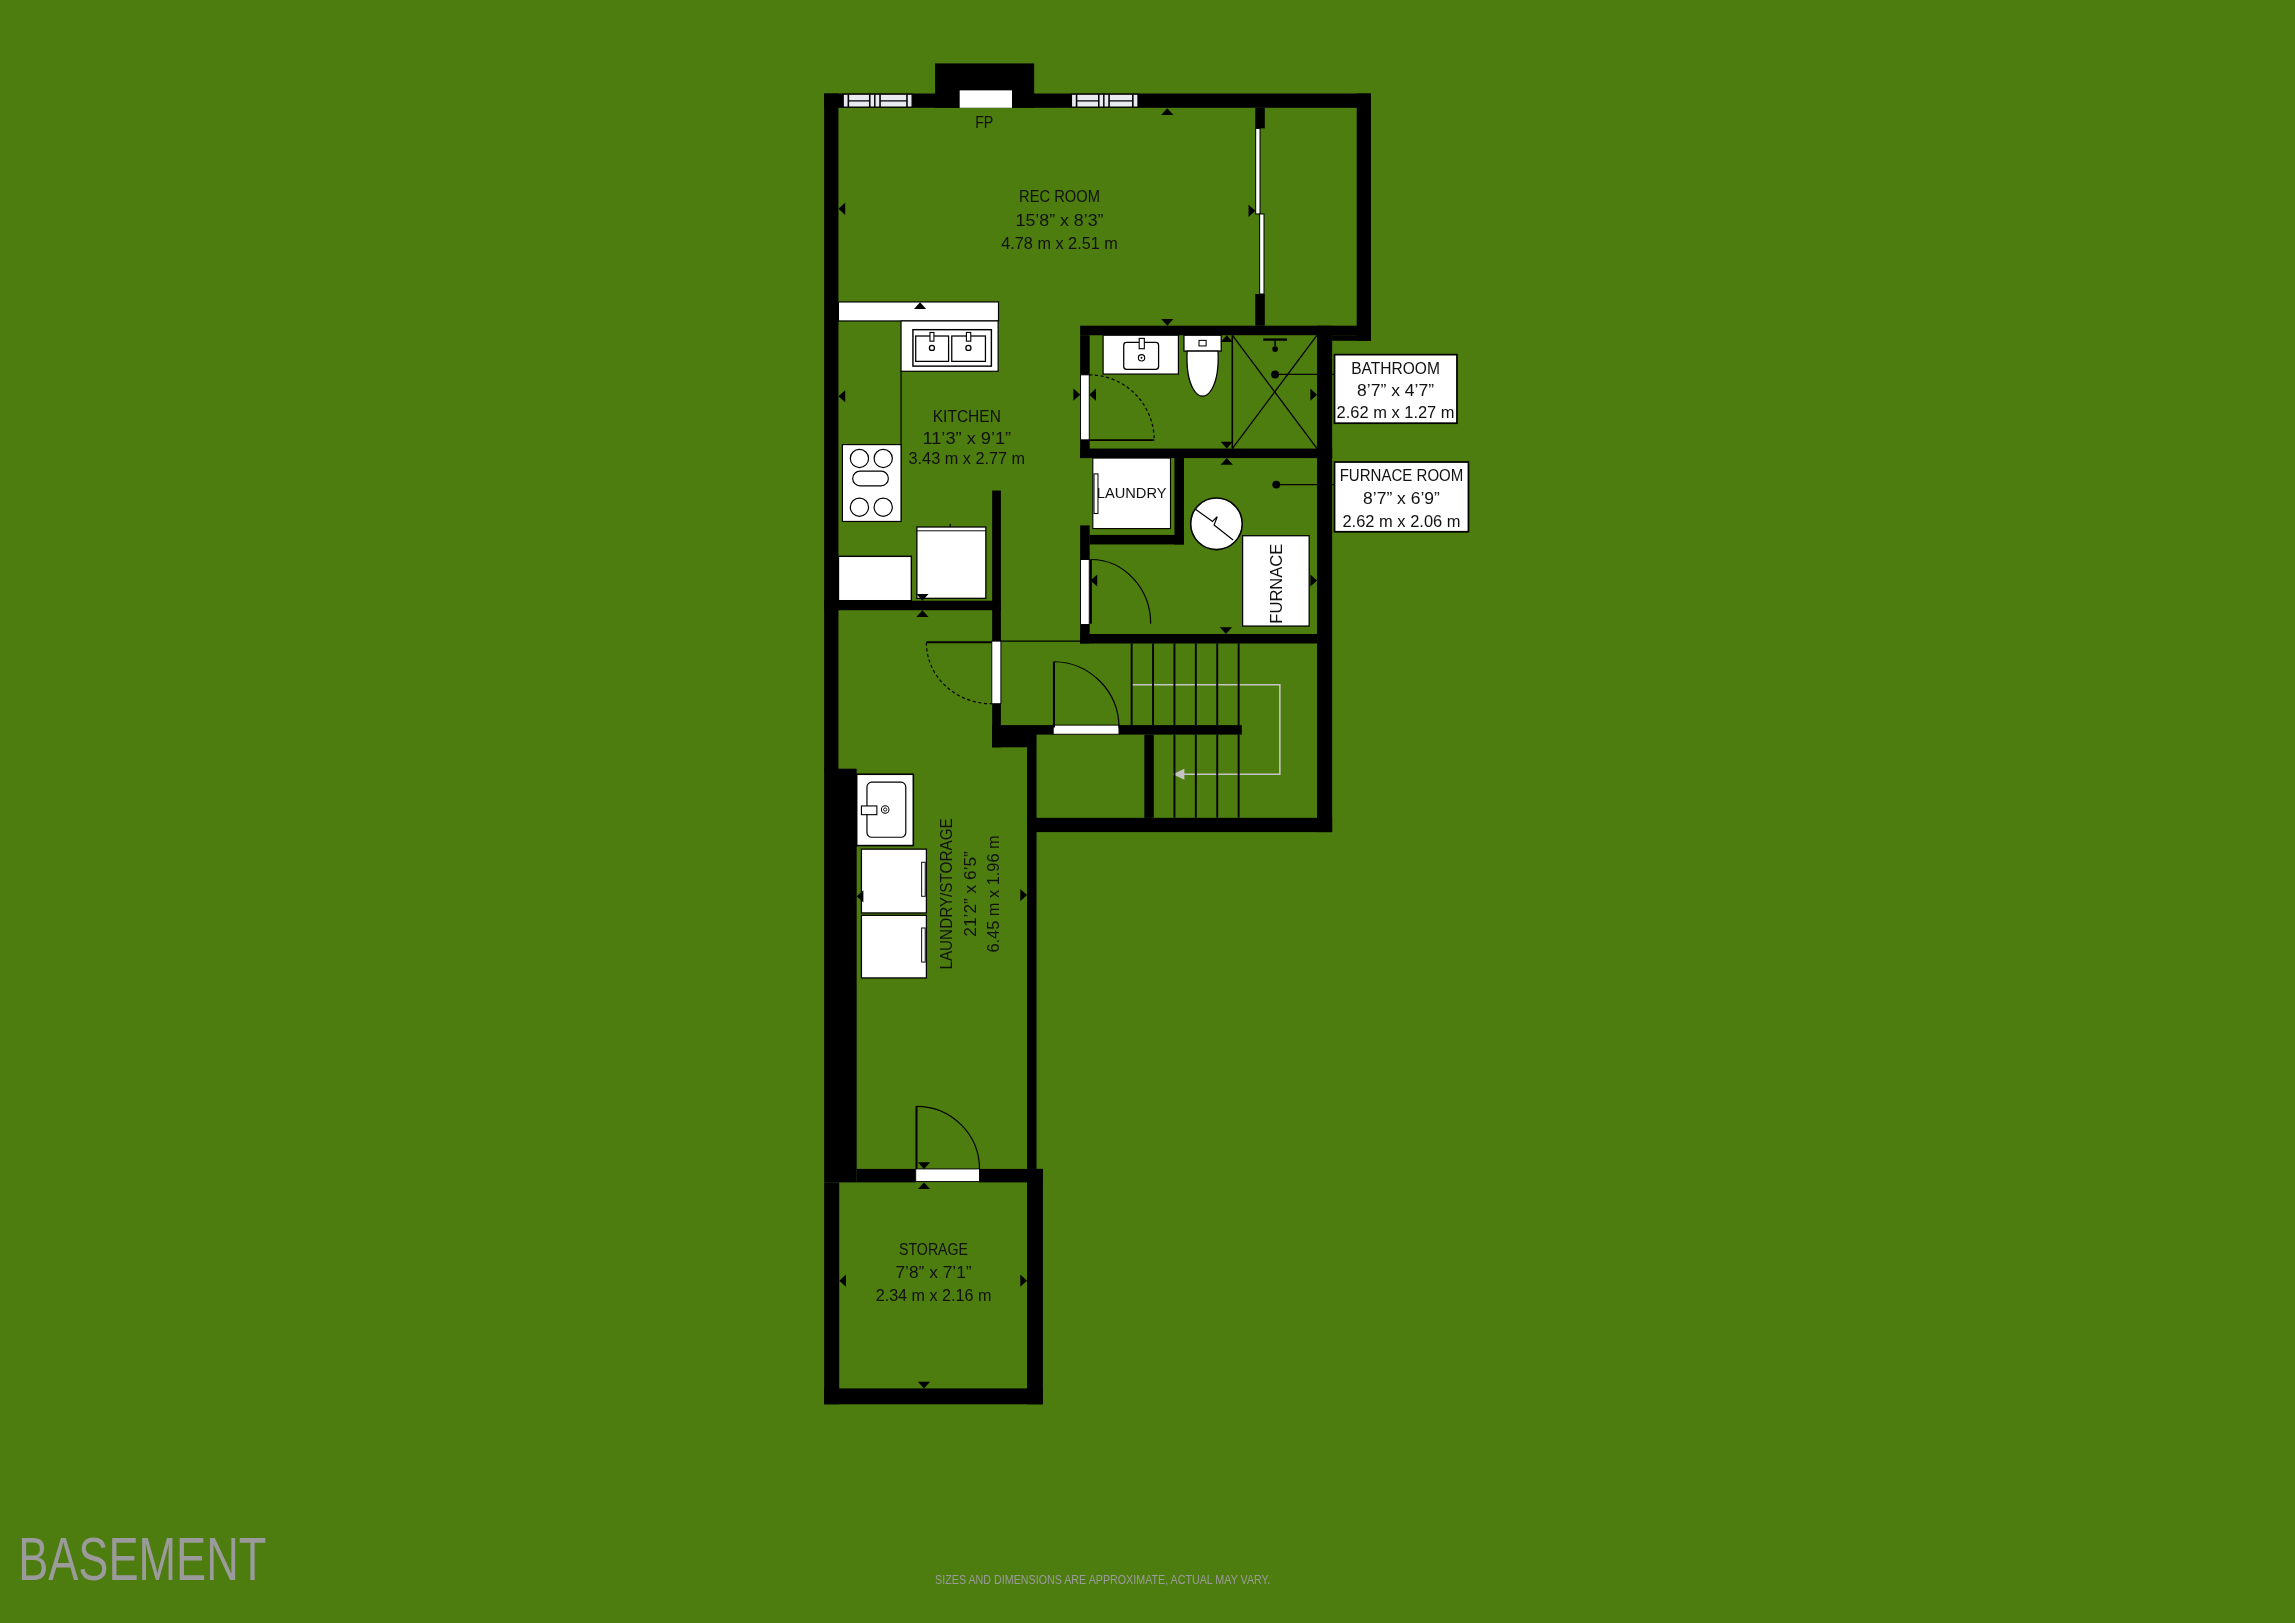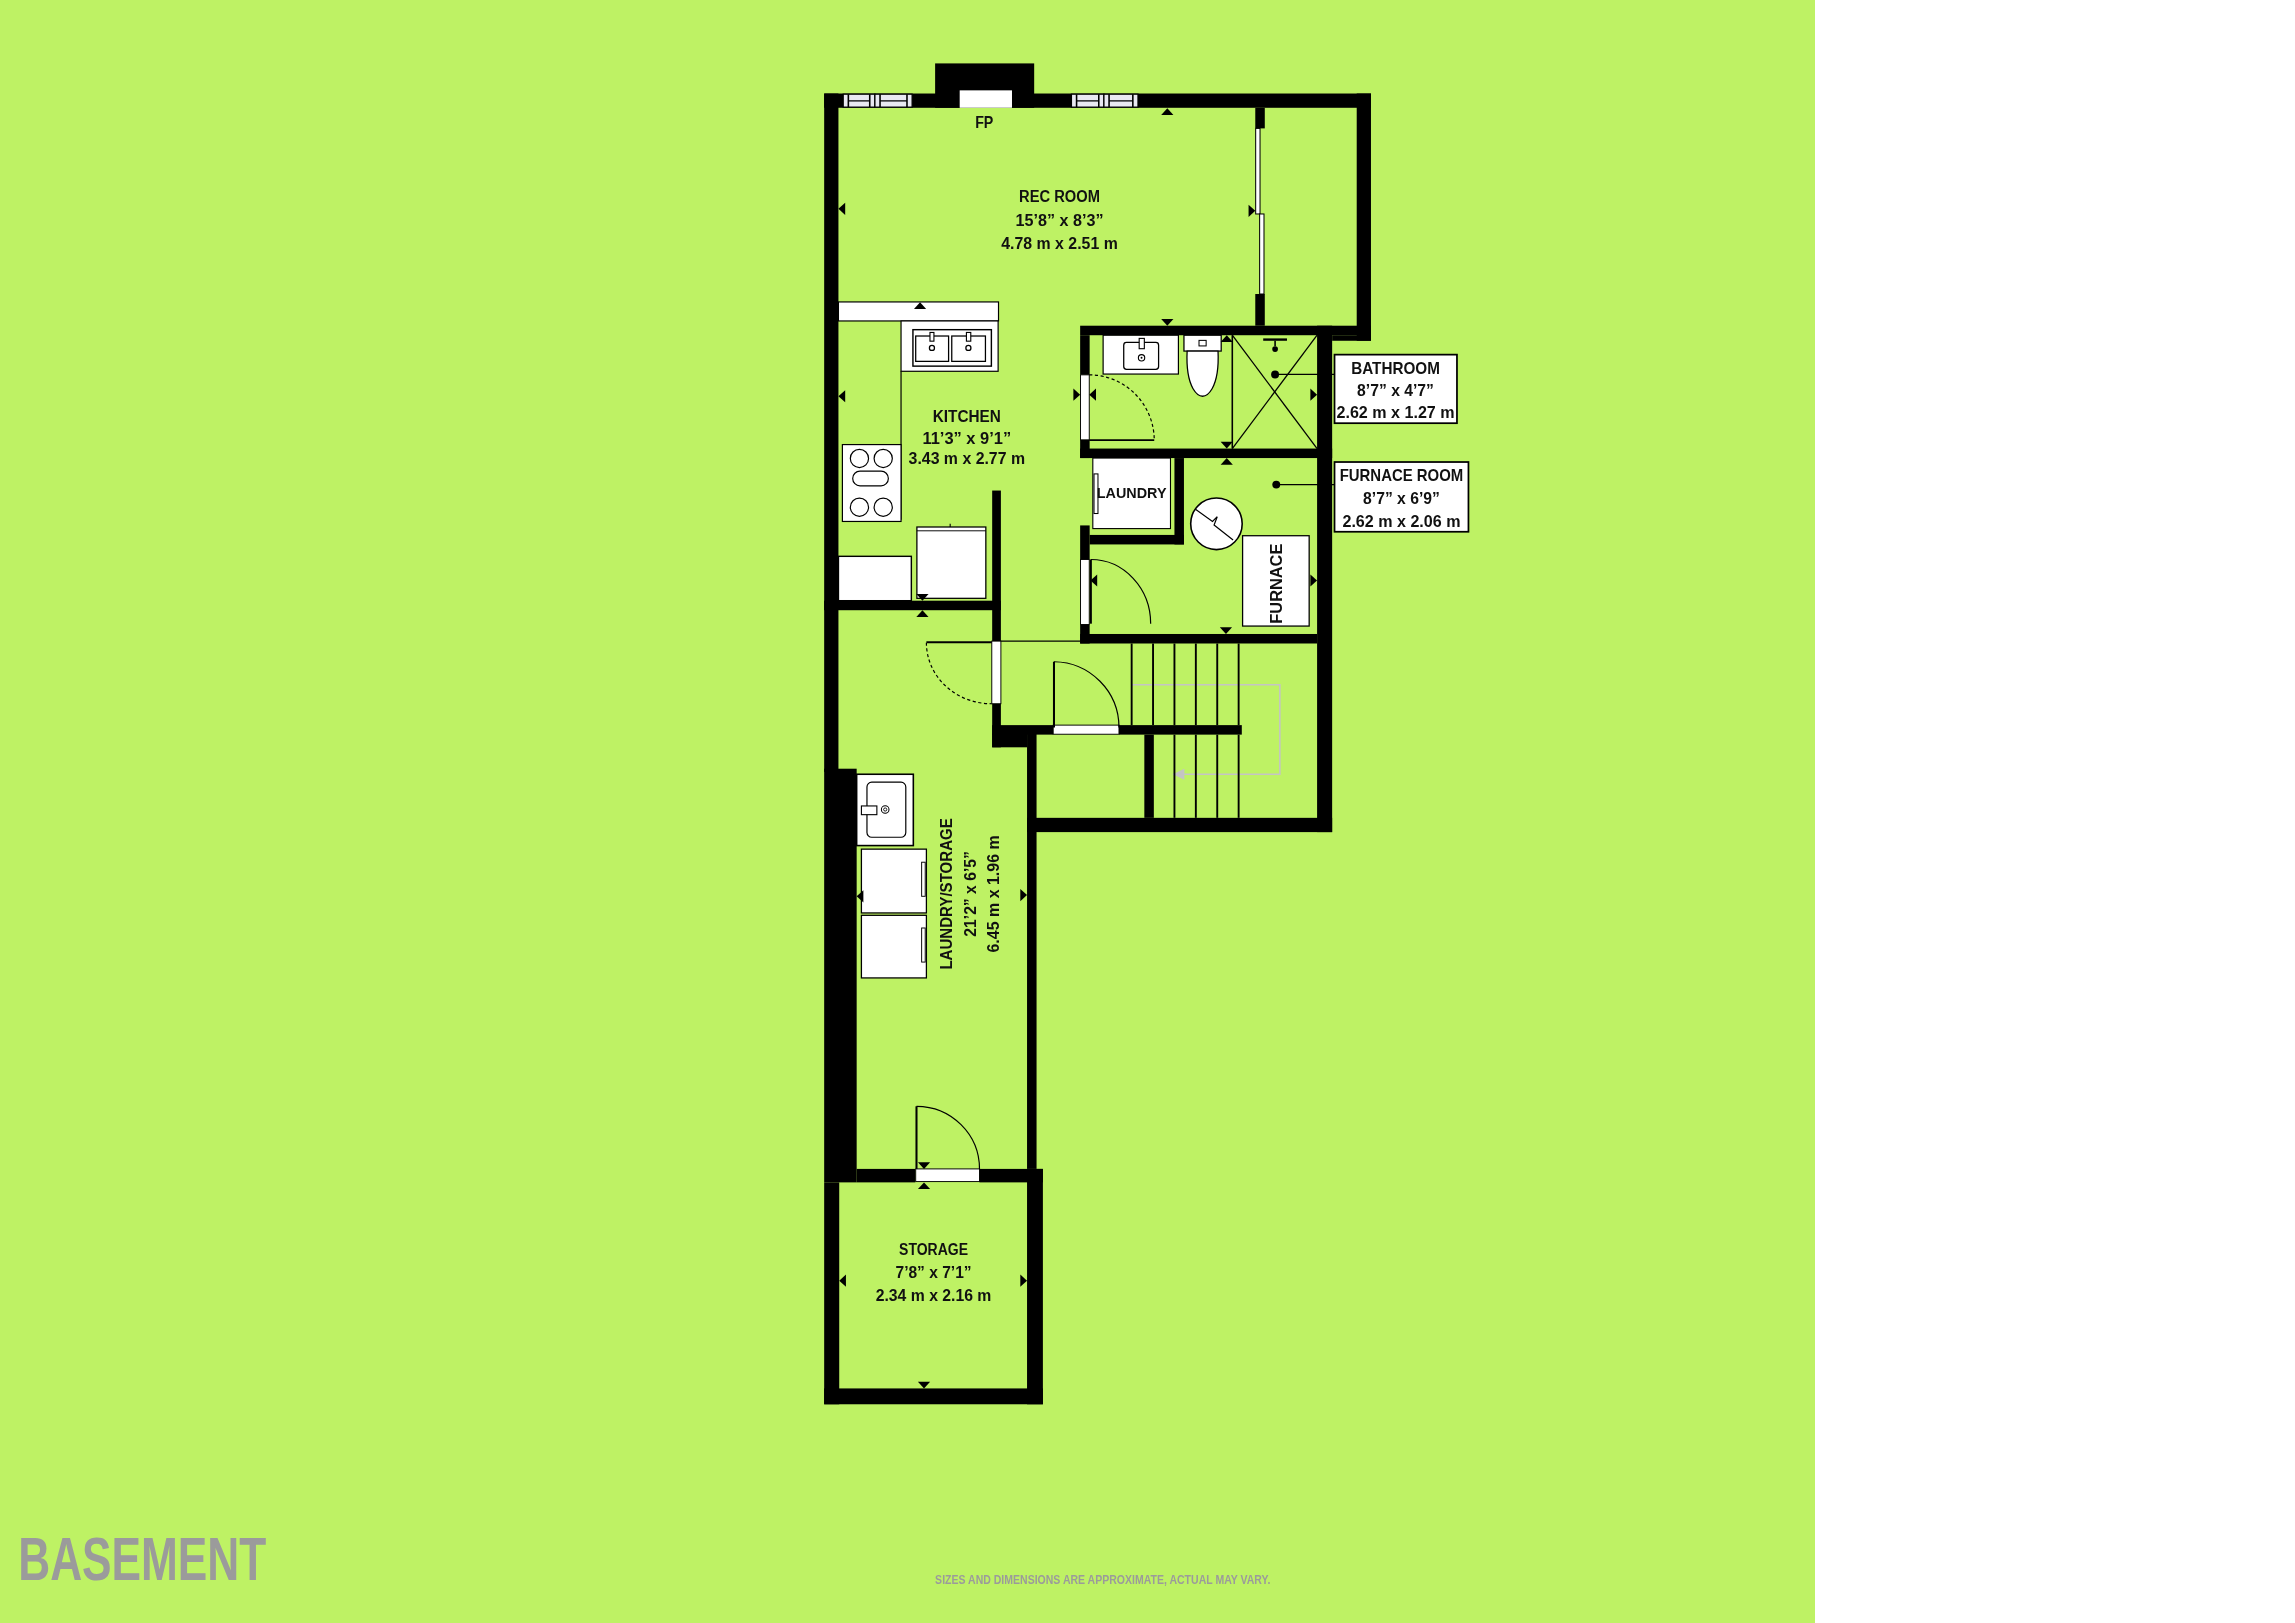--- a/index.html
+++ b/index.html
@@ -1,16 +1,16 @@
 <!DOCTYPE html>
 <html style="font-size:12.7px"><head>
 <meta charset="utf-8">
 <style>
   html,body{margin:0;padding:0;background:#ffffff;}
-  #page{position:relative;width:1815px;height:1623px;background:#bef264;overflow:hidden;font-weight:bold;}
+  #page{position:relative;width:2295px;height:1623px;background:#4d7c0f;overflow:hidden;}
   svg{position:absolute;top:0;left:0;}
   text{font-family:"Liberation Sans",sans-serif;fill:#111111;}
 </style>
 </head>
 <body>
 <div id="page">
 <svg width="2295" height="1623" viewBox="0 0 2896 2048">
 
 <g>
         <rect x="1040" y="118" width="690" height="18" fill="#000"></rect>

